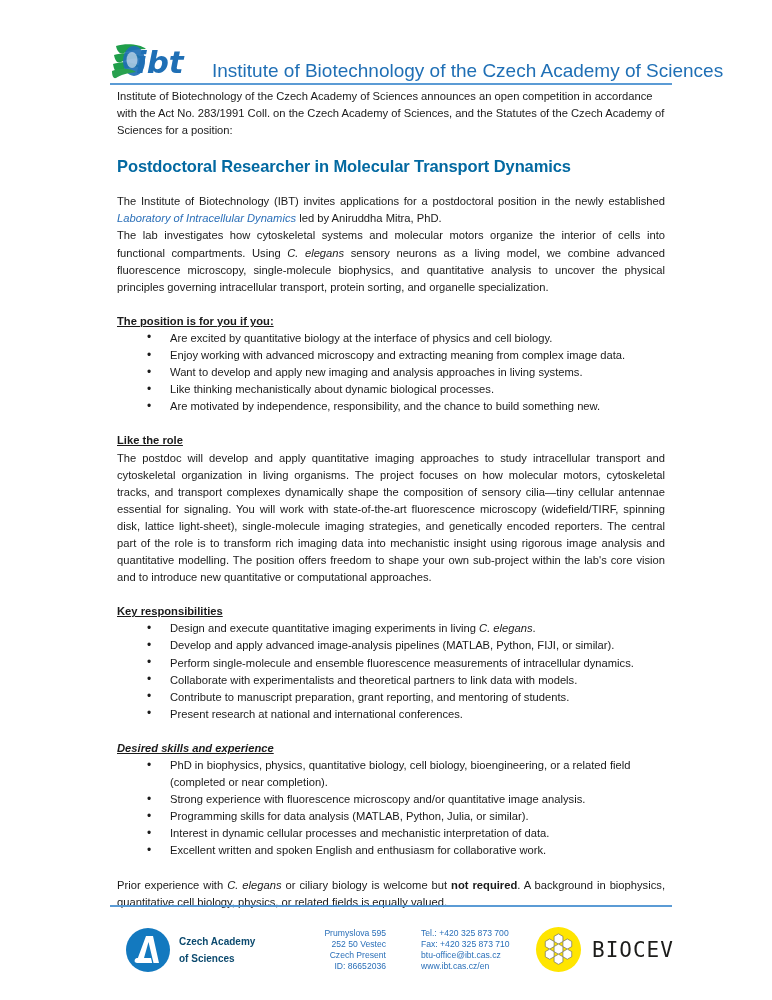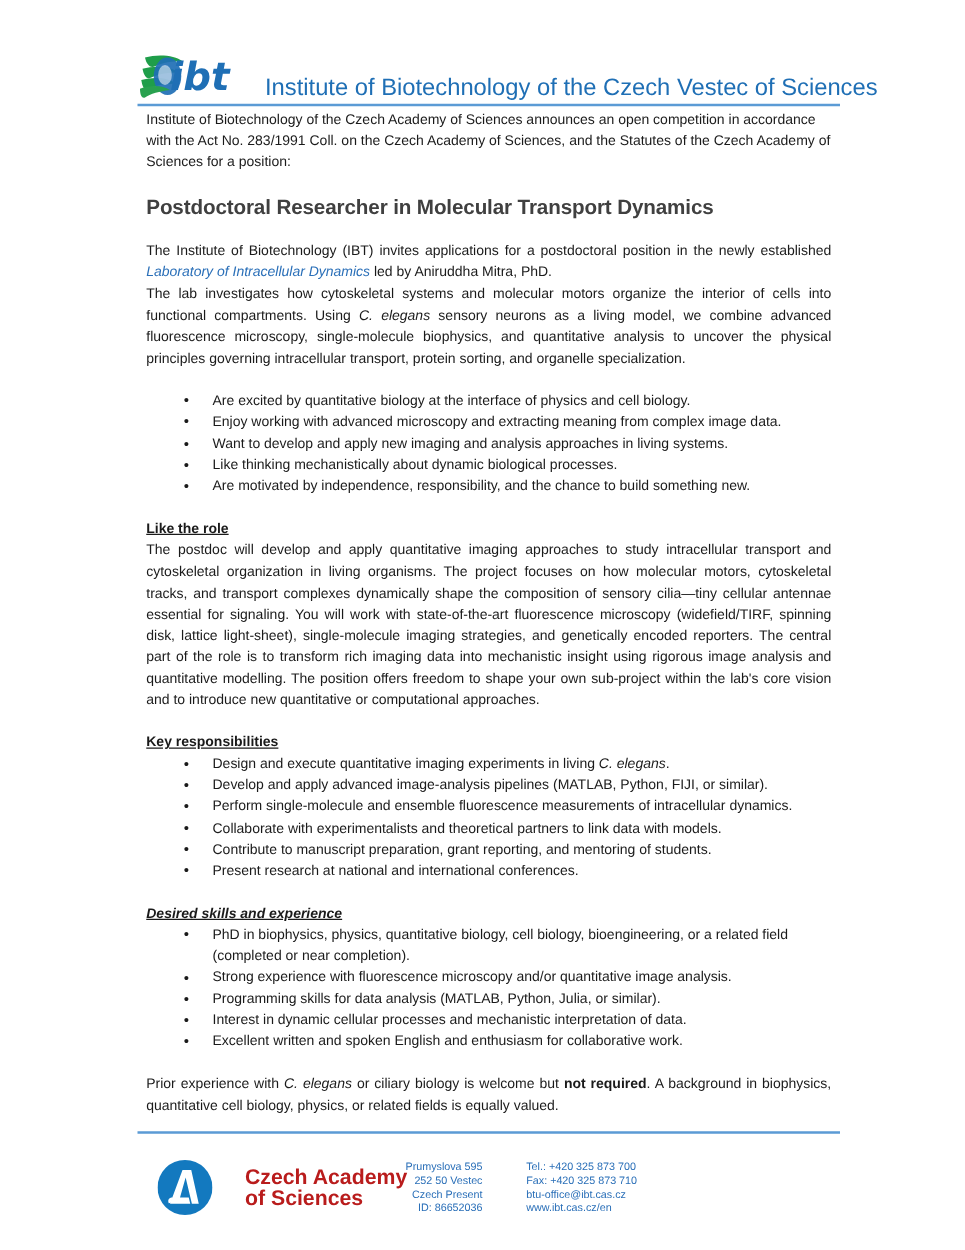--- a/index.html
+++ b/index.html
@@ -91,21 +91,21 @@
     font-size: 11.2px;
     line-height: 17.1px;
   }
   .intro { text-align: left; }
   .spacer-lg { height: 17px; }
 
   h1.job-title {
     font-family: "Liberation Sans", sans-serif;
     font-size: 16.5px;
     font-weight: bold;
-    color: #404040;
+    color: #0369a1;
     margin: 0;
     line-height: 20px;
     letter-spacing: -0.1px;
   }
 
   .sec-head {
     font-weight: bold;
     text-decoration: underline;
     font-size: 11.2px;
     line-height: 17.1px;
@@ -162,26 +162,26 @@
     top: 8px;
     display: flex;
     align-items: center;
   }
   .cas-mark {
     width: 44px;
     height: 44px;
     flex: 0 0 auto;
   }
   .cas-text {
-    margin-left: 26px;
+    margin-left: 9px;
     font-family: "Liberation Sans", sans-serif;
     font-weight: bold;
-    font-size: 17px;
+    font-size: 10px;
     line-height: 17px;
-    color: #b91c1c;
+    color: #0c4a6e;
     white-space: nowrap;
   }
   .addr-block {
     position: absolute;
     left: 198px;
     top: 8px;
     display: flex;
     gap: 24px;
     font-family: "Liberation Sans", sans-serif;
     font-size: 8.6px;
@@ -219,40 +219,41 @@
       <svg class="ibt-mark" viewBox="0 0 44 42">
         <path d="M6 5 C16 2, 30 3, 36 8 C28 8, 20 9, 14 12 C10 14, 7 10, 6 5 Z" fill="#1f9e4a"></path>
         <path d="M4 14 C14 11, 27 12, 33 17 C25 17, 17 18, 11 21 C7 23, 5 19, 4 14 Z" fill="#1f9e4a"></path>
         <path d="M3 23 C13 20, 25 21, 31 26 C23 26, 15 27, 9 30 C5 32, 4 28, 3 23 Z" fill="#1f9e4a"></path>
         <ellipse cx="24" cy="20" rx="11" ry="15" fill="#1f6fb5" opacity="0.92"></ellipse>
         <ellipse cx="22" cy="19" rx="5.5" ry="8" fill="#ffffff" opacity="0.55"></ellipse>
         <path d="M2 30 C10 27, 20 27, 26 31 C18 32, 10 34, 6 37 C3 38, 2 34, 2 30 Z" fill="#29a14f"></path>
       </svg>
       <div class="ibt-word">ibt</div>
     </div>
-    <div class="header-title">Institute of Biotechnology of the Czech Vestec of Sciences</div>
+    <div class="header-title">Institute of Biotechnology of the Czech Academy of Sciences</div>
   </div>
   <div class="header-rule"></div>
 
   <div class="content">
 
     <p class="p intro">Institute of Biotechnology of the Czech Academy of Sciences announces an open competition in accordance with the Act No. 283/1991 Coll. on the Czech Academy of Sciences, and the Statutes of the Czech Academy of Sciences for a position:</p>
 
     <div class="spacer-lg"></div>
 
     <h1 class="job-title">Postdoctoral Researcher in Molecular Transport Dynamics</h1>
 
     <div class="spacer-lg"></div>
 
     <p class="p"><span>The Institute of Biotechnology (IBT) invites applications for a postdoctoral position in the newly established </span><span class="link">Laboratory of Intracellular Dynamics</span><span> led by Aniruddha Mitra, PhD.</span></p>
 
     <p class="p"><span>The lab investigates how cytoskeletal systems and molecular motors organize the interior of cells into functional compartments. Using </span><em>C. elegans</em><span> sensory neurons as a living model, we combine advanced fluorescence microscopy, single-molecule biophysics, and quantitative analysis to uncover the physical principles governing intracellular transport, protein sorting, and organelle specialization.</span></p>
 
     <div class="spacer-lg"></div>
 
+    <div class="sec-head">The position is for you if you:</div>
     <ul class="bullets">
       <li>Are excited by quantitative biology at the interface of physics and cell biology.</li>
       <li>Enjoy working with advanced microscopy and extracting meaning from complex image data.</li>
       <li>Want to develop and apply new imaging and analysis approaches in living systems.</li>
       <li>Like thinking mechanistically about dynamic biological processes.</li>
       <li>Are motivated by independence, responsibility, and the chance to build something new.</li>
     </ul>
 
     <div class="spacer-lg"></div>
 
@@ -312,16 +313,31 @@
         <div class="addr-line">ID: 86652036</div>
       </div>
       <div class="addr-col-right">
         <div class="addr-line">Tel.: +420 325 873 700</div>
         <div class="addr-line">Fax: +420 325 873 710</div>
         <div class="addr-line">btu-office@ibt.cas.cz</div>
         <div class="addr-line">www.ibt.cas.cz/en</div>
       </div>
     </div>
 
+    <div class="biocev">
+      <svg class="biocev-mark" viewBox="0 0 48 48">
+        <circle cx="24" cy="24" r="23" fill="#ffe500"></circle>
+        <g fill="#ffffff" stroke="#6b6b6b" stroke-width="0.7">
+          <polygon points="24,8 28.5,10.6 28.5,15.8 24,18.4 19.5,15.8 19.5,10.6"></polygon>
+          <polygon points="15,13.2 19.5,15.8 19.5,21 15,23.6 10.5,21 10.5,15.8"></polygon>
+          <polygon points="33,13.2 37.5,15.8 37.5,21 33,23.6 28.5,21 28.5,15.8"></polygon>
+          <polygon points="24,18.4 28.5,21 28.5,26.2 24,28.8 19.5,26.2 19.5,21"></polygon>
+          <polygon points="15,23.6 19.5,26.2 19.5,31.4 15,34 10.5,31.4 10.5,26.2"></polygon>
+          <polygon points="33,23.6 37.5,26.2 37.5,31.4 33,34 28.5,31.4 28.5,26.2"></polygon>
+          <polygon points="24,28.8 28.5,31.4 28.5,36.6 24,39.2 19.5,36.6 19.5,31.4"></polygon>
+        </g>
+      </svg>
+      <div class="biocev-word">BIOCEV</div>
+    </div>
 
   </div>
 
 </div>
 
 </body></html>

